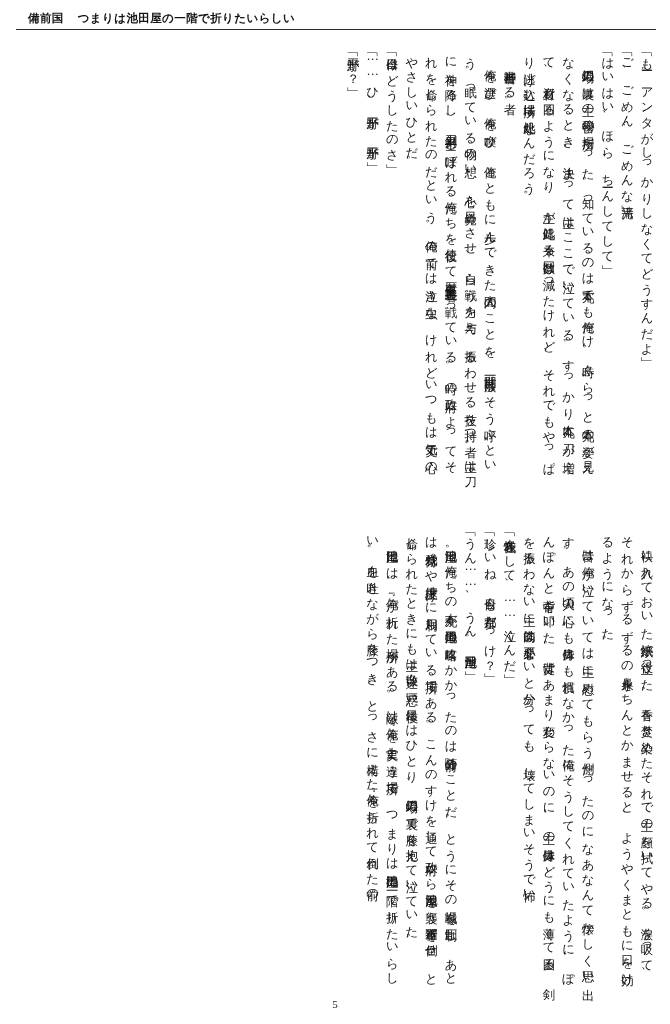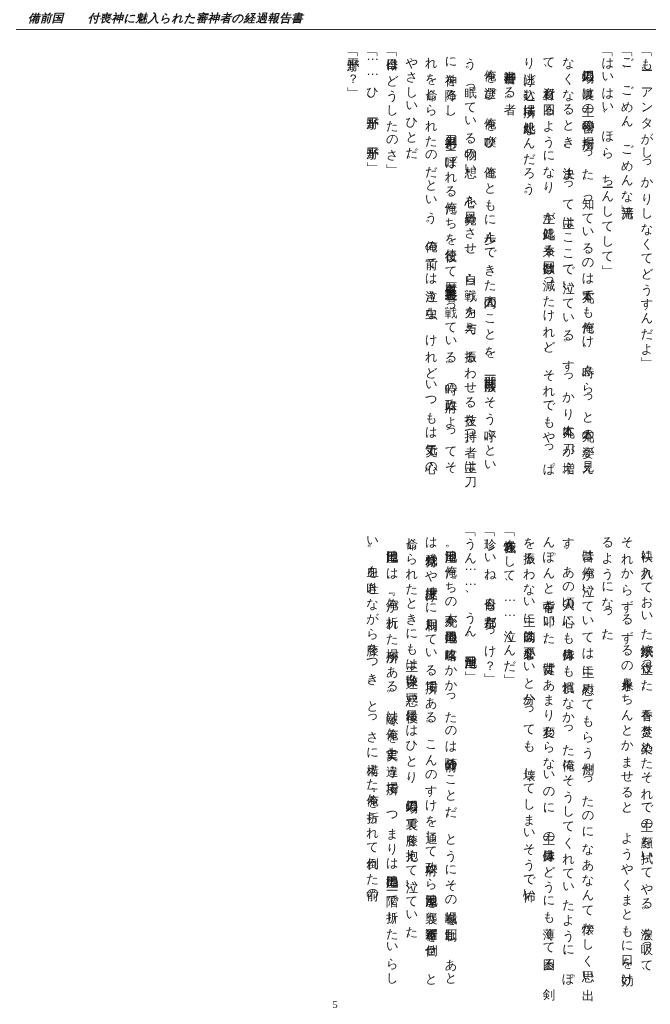--- a/index.html
+++ b/index.html
@@ -20,29 +20,28 @@
     top: 0; left: 0;
     width: 670px;
     height: 1024px;
     box-sizing: border-box;
     padding: 10px 14px 0 14px;
   }
   
   .header {
     display: flex;
     align-items: center;
-    gap: 24px;
+    gap: 14px;
     font-size: 11.5px;
     font-weight: bold;
     letter-spacing: 0.4px;
     padding-left: 14px;
     height: 16px;
     line-height: 16px;
     white-space: nowrap;
-    font-style: italic;
   }
   .header .h-series { font-weight: bold; }
   .header .h-title { font-weight: bold; }
 
   .rule {
     border: none;
     border-top: 1px solid #2b2b2b;
     margin: 3px 0 0 0;
     width: 640px;
     margin-left: 2px;
@@ -100,21 +99,21 @@
     color: #1a1a1a;
   }
 </style>
 </head>
 <body>
 
 <div class="page">
 
   <div class="header">
     <span class="h-series">備前国</span>
-    <span class="h-title">付喪神に魅入られた審神者の経過報告書</span>
+    <span class="h-title">つまりは池田屋の一階で折りたいらしい</span>
   </div>
   <hr class="rule">
 
   <div class="body-area">
 
     <div class="block" id="block-top">
       <p class="noindent">「もー。アンタがしっかりしなくてどうすんだよ」</p>
       <p class="noindent">「ご、ごめん、ごめんな清光」</p>
       <p class="noindent">「はいはい、ほら、ちーんしてして」</p>
       <p>鍛刀場の裏は主の秘密の場所だった。知っているのは本丸でも俺だけ。時々ふらっと本丸の姿が見えなくなるとき、決まって主はここで泣いている。すっかり本丸に刀が増えて、資材も回るようになり、主が此処に来る回数は減ったけれど、それでもやっぱり逃げ込む場所は此処なんだろう。</p>

